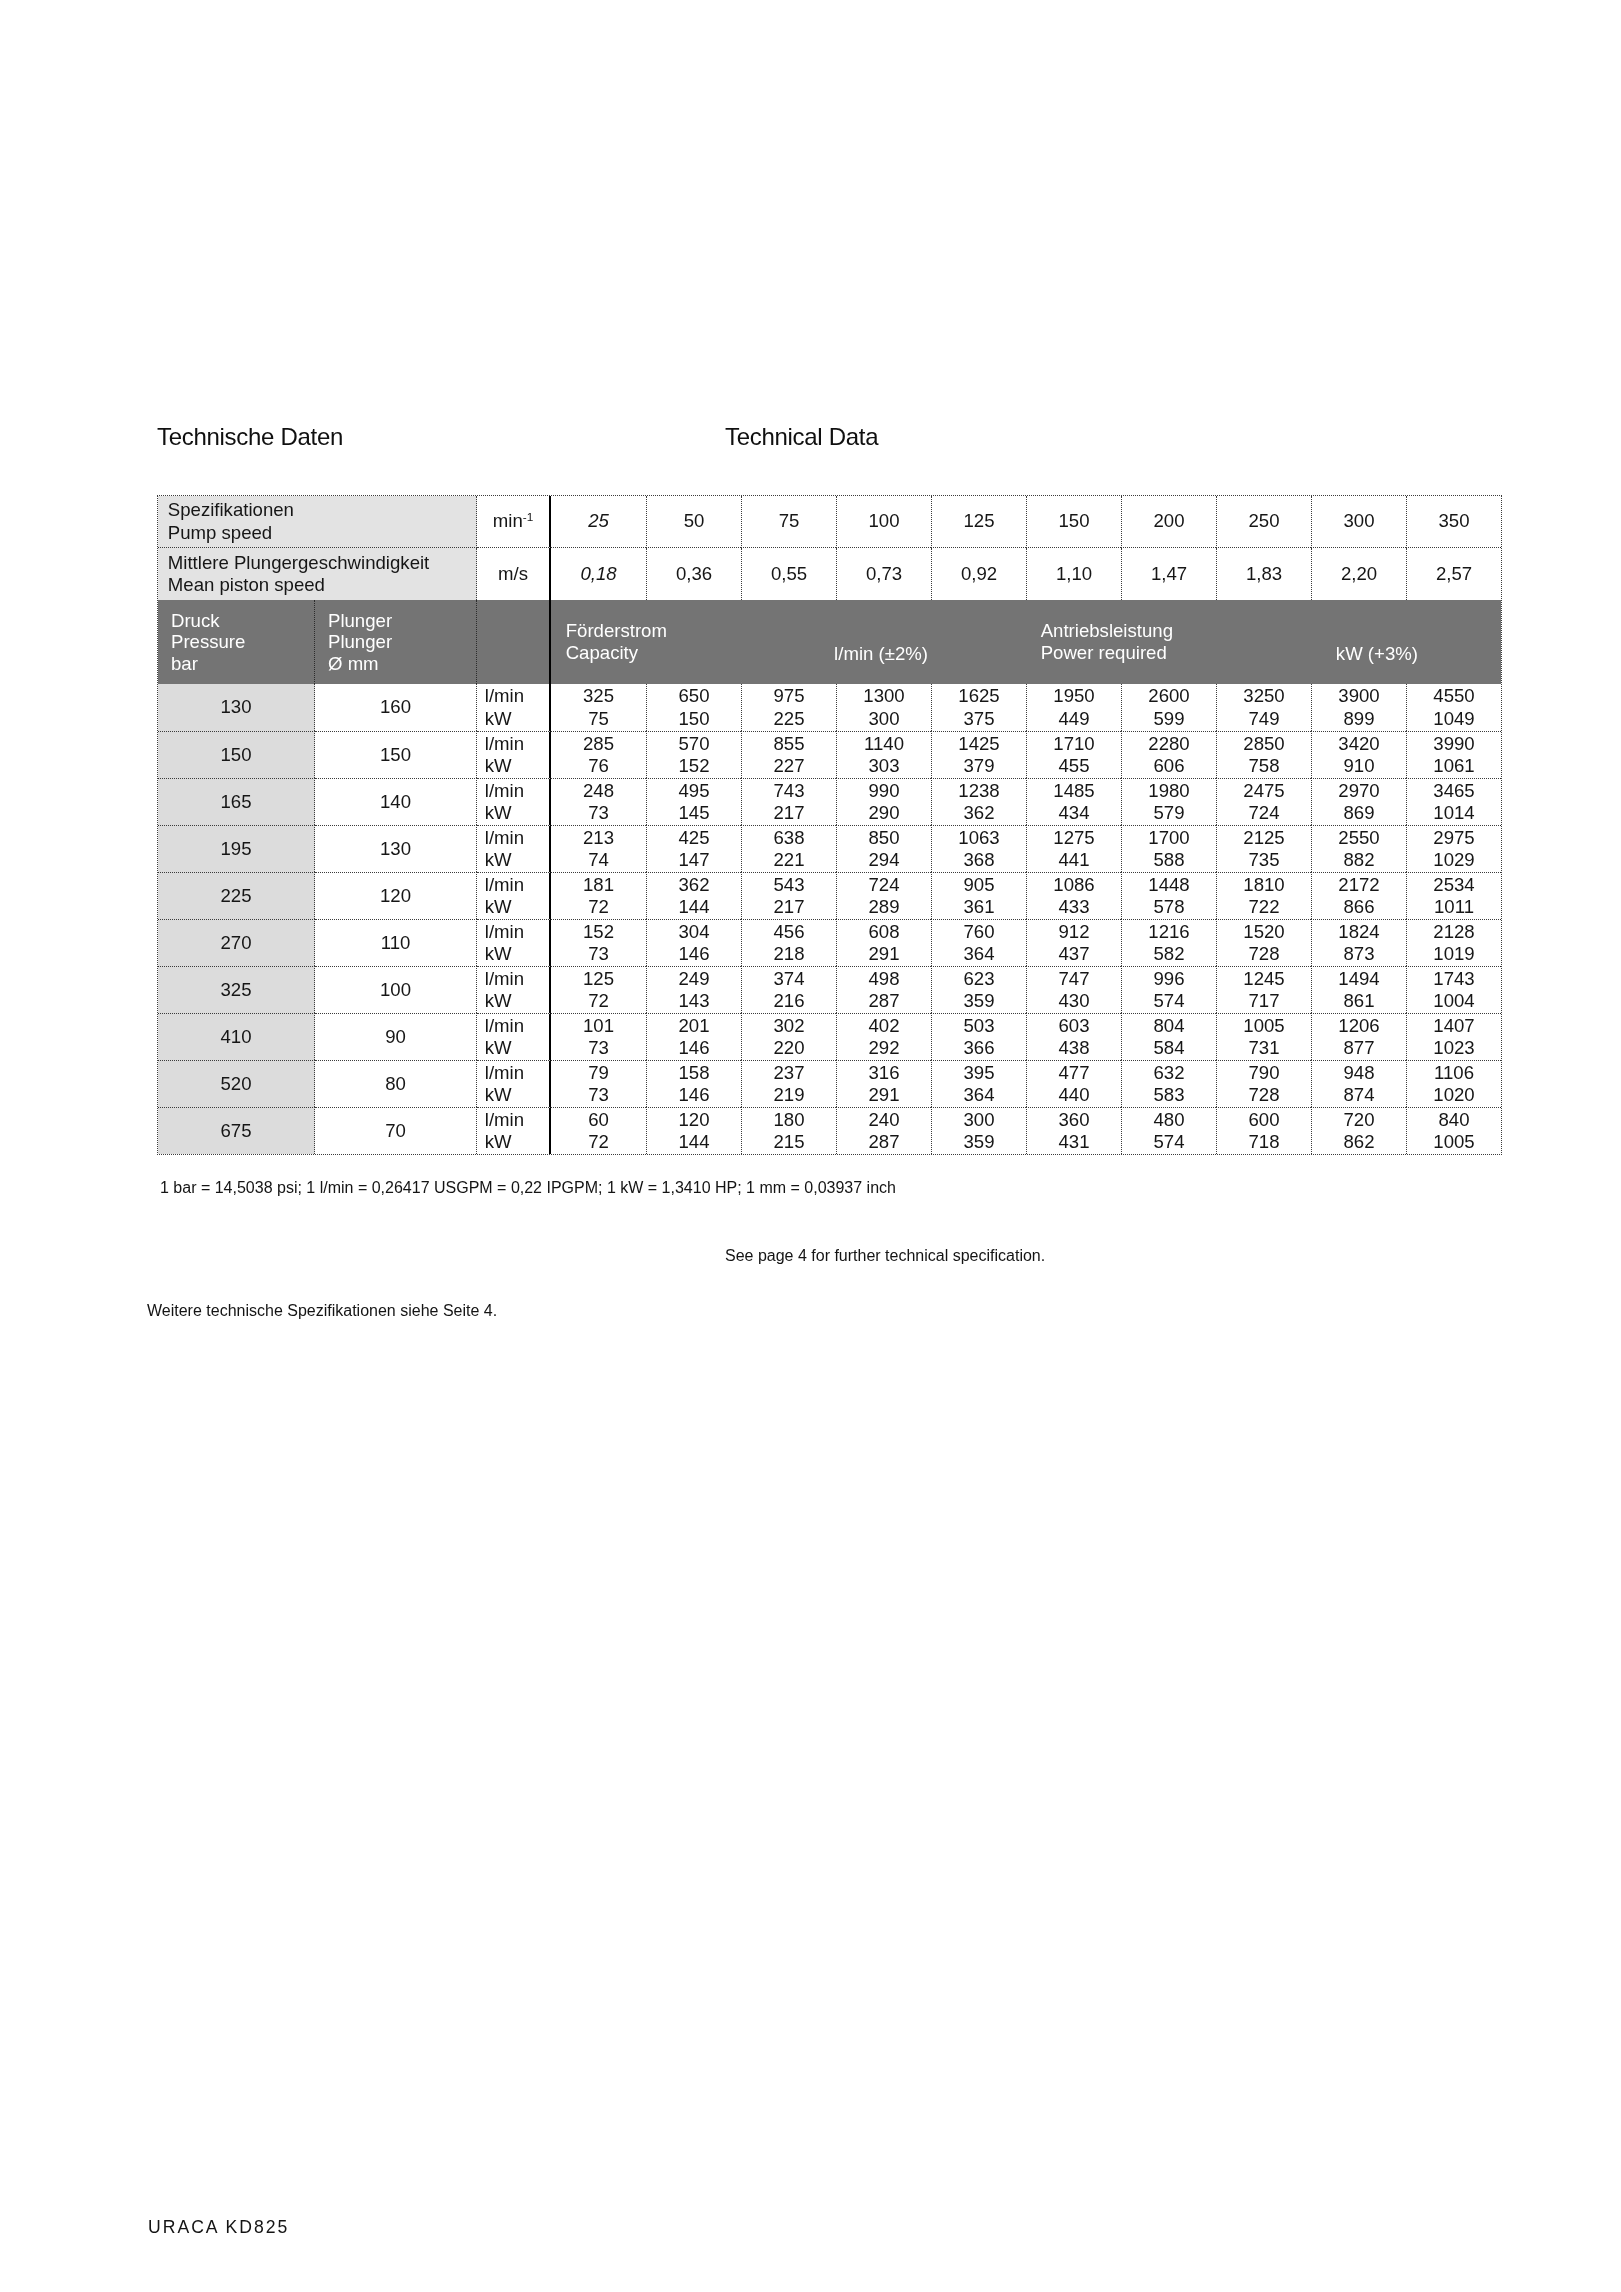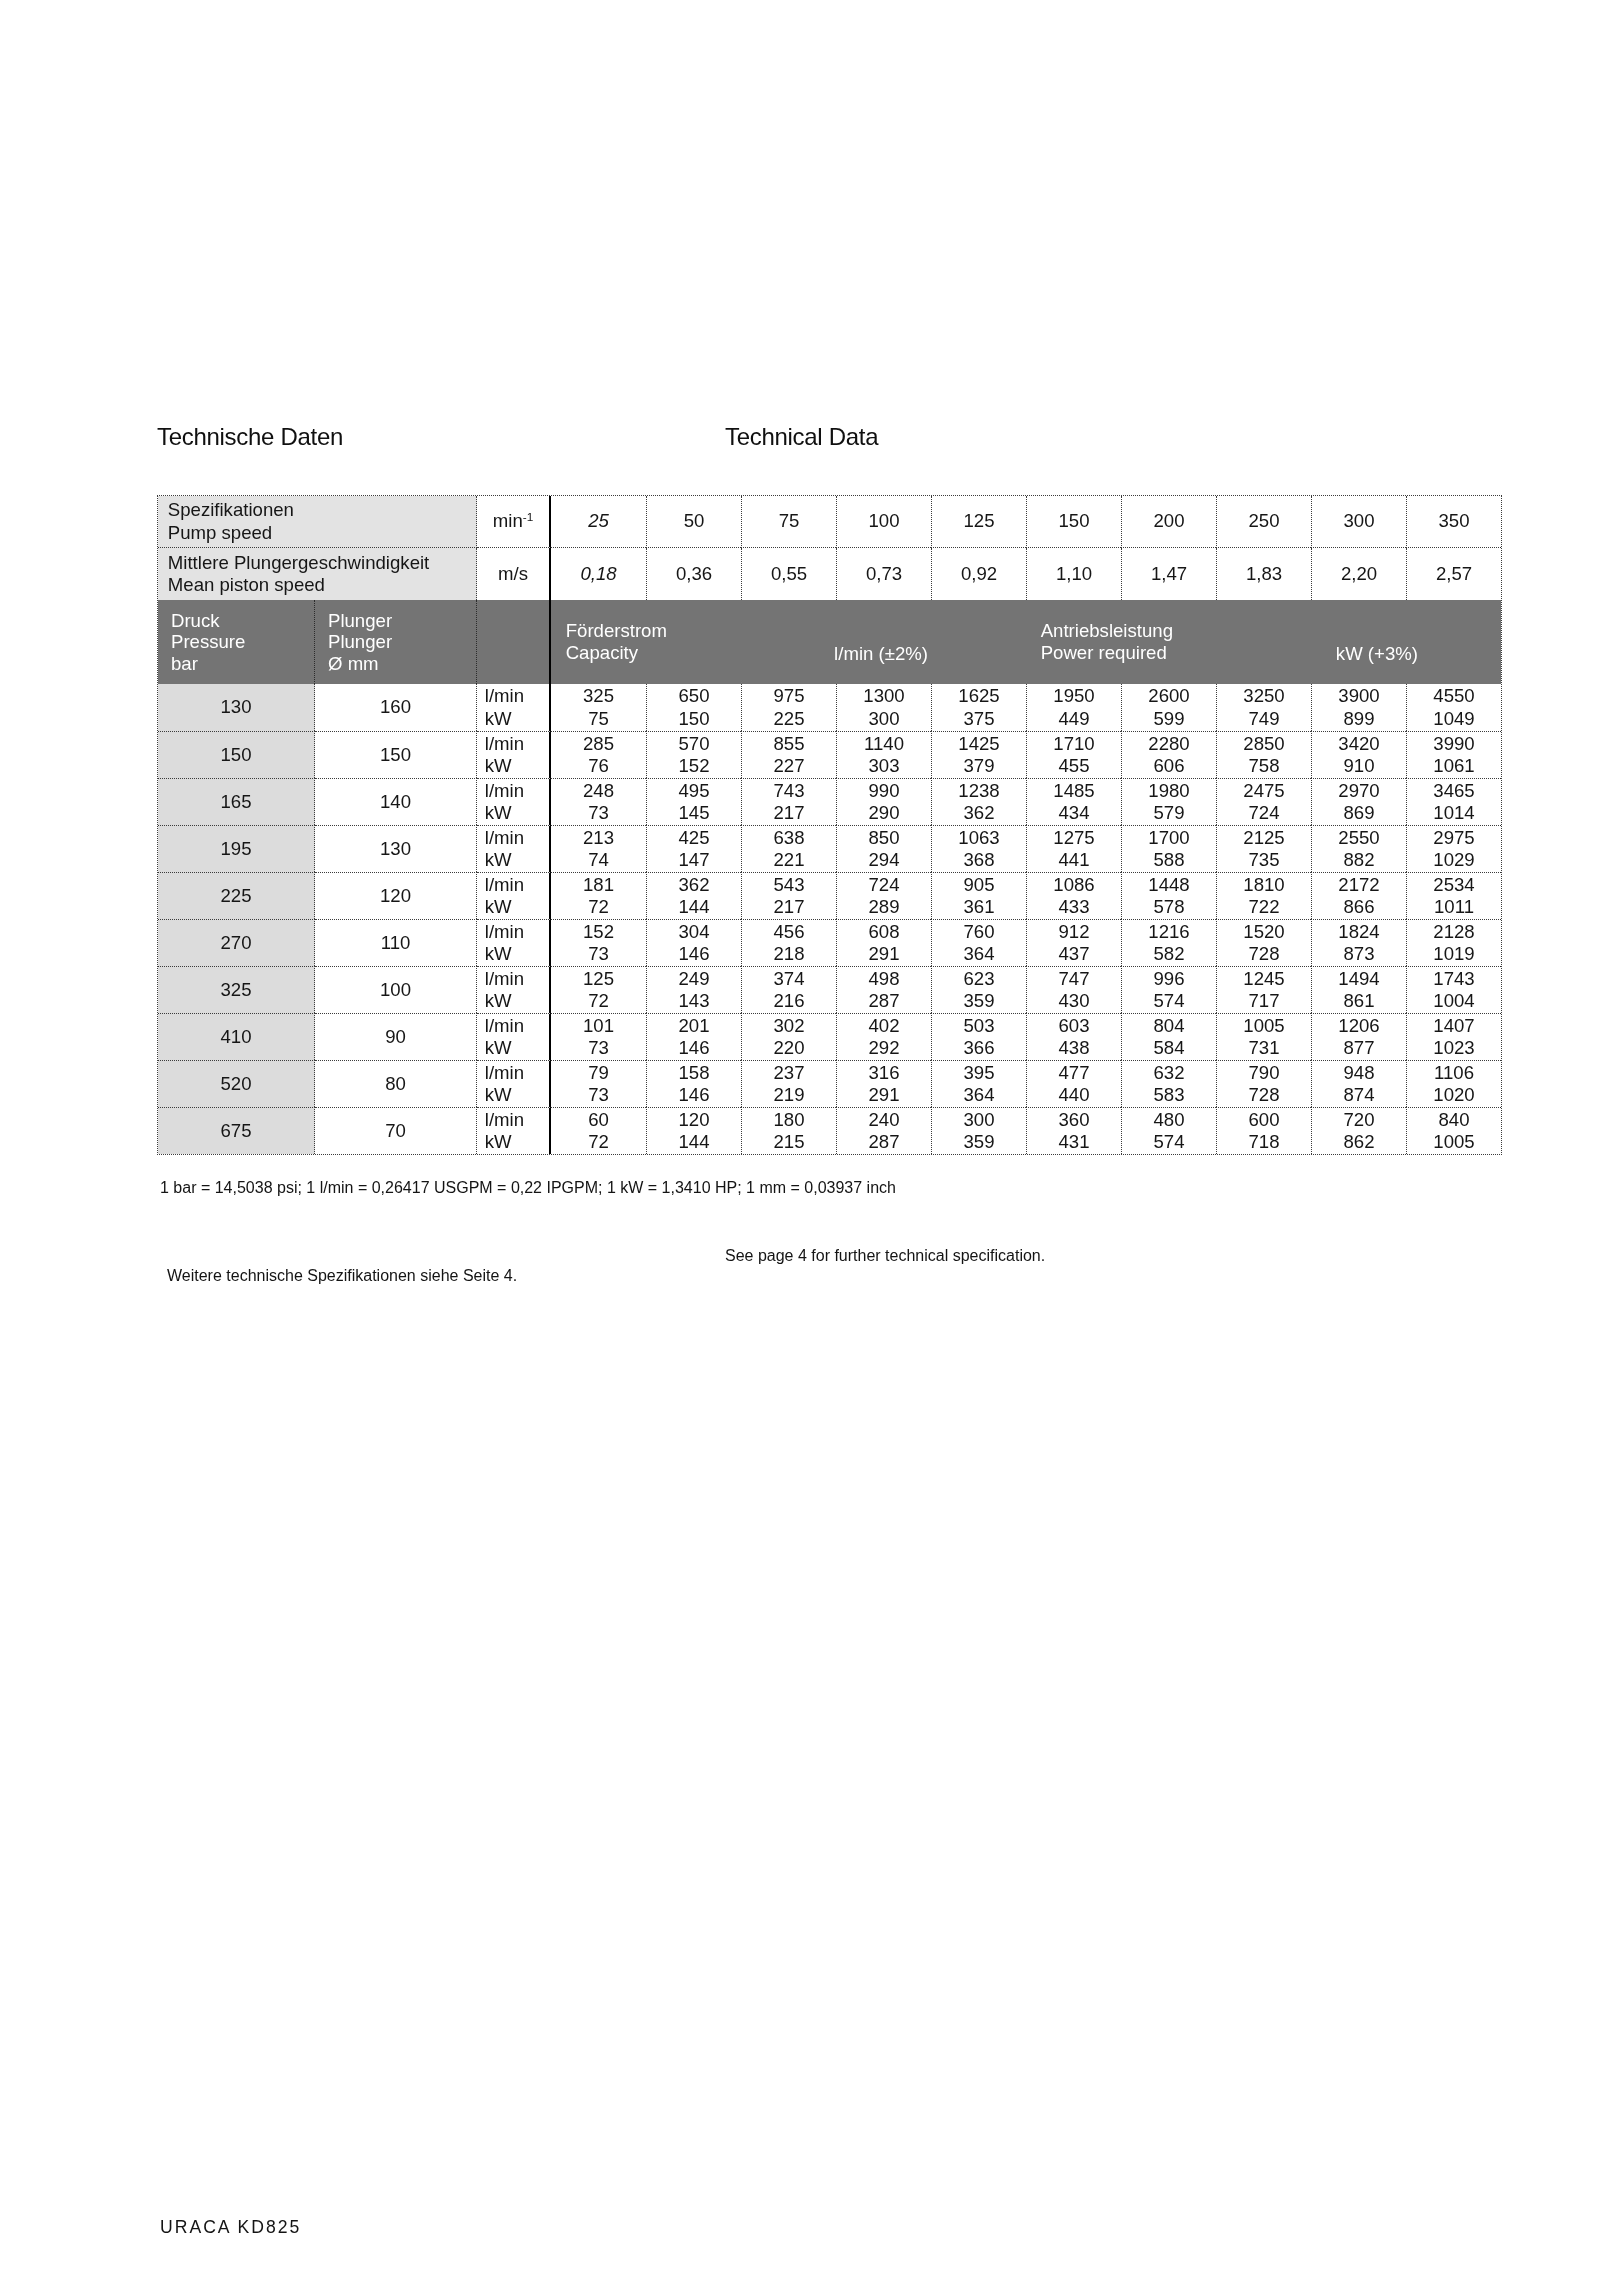--- a/index.html
+++ b/index.html
@@ -454,17 +454,17 @@
         </div><div class="c val pair">
           <span>720</span>
           <span>862</span>
         </div><div class="c val pair">
           <span>840</span>
           <span>1005</span>
         </div></div></div>
 </div>
 
 <div class="abs note" style="left:160px;top:1179px;">1 bar = 14,5038 psi; 1 l/min = 0,26417 USGPM = 0,22 IPGPM; 1 kW = 1,3410 HP; 1 mm = 0,03937 inch</div>
-<div class="abs note" style="left:147px;top:1267px;margin-left:20px;">Weitere technische Spezifikationen siehe Seite 4.</div>
+<div class="abs note" style="left:147px;top:1302px;">Weitere technische Spezifikationen siehe Seite 4.</div>
 <div class="abs note" style="left:725px;top:1247px;">See page 4 for further technical specification.</div>
 
-<div class="abs brand" style="left:160px;top:2217px;">URACA KD825</div>
+<div class="abs brand" style="left:148px;top:2217px;">URACA KD825</div>
 
 
 </body></html>

